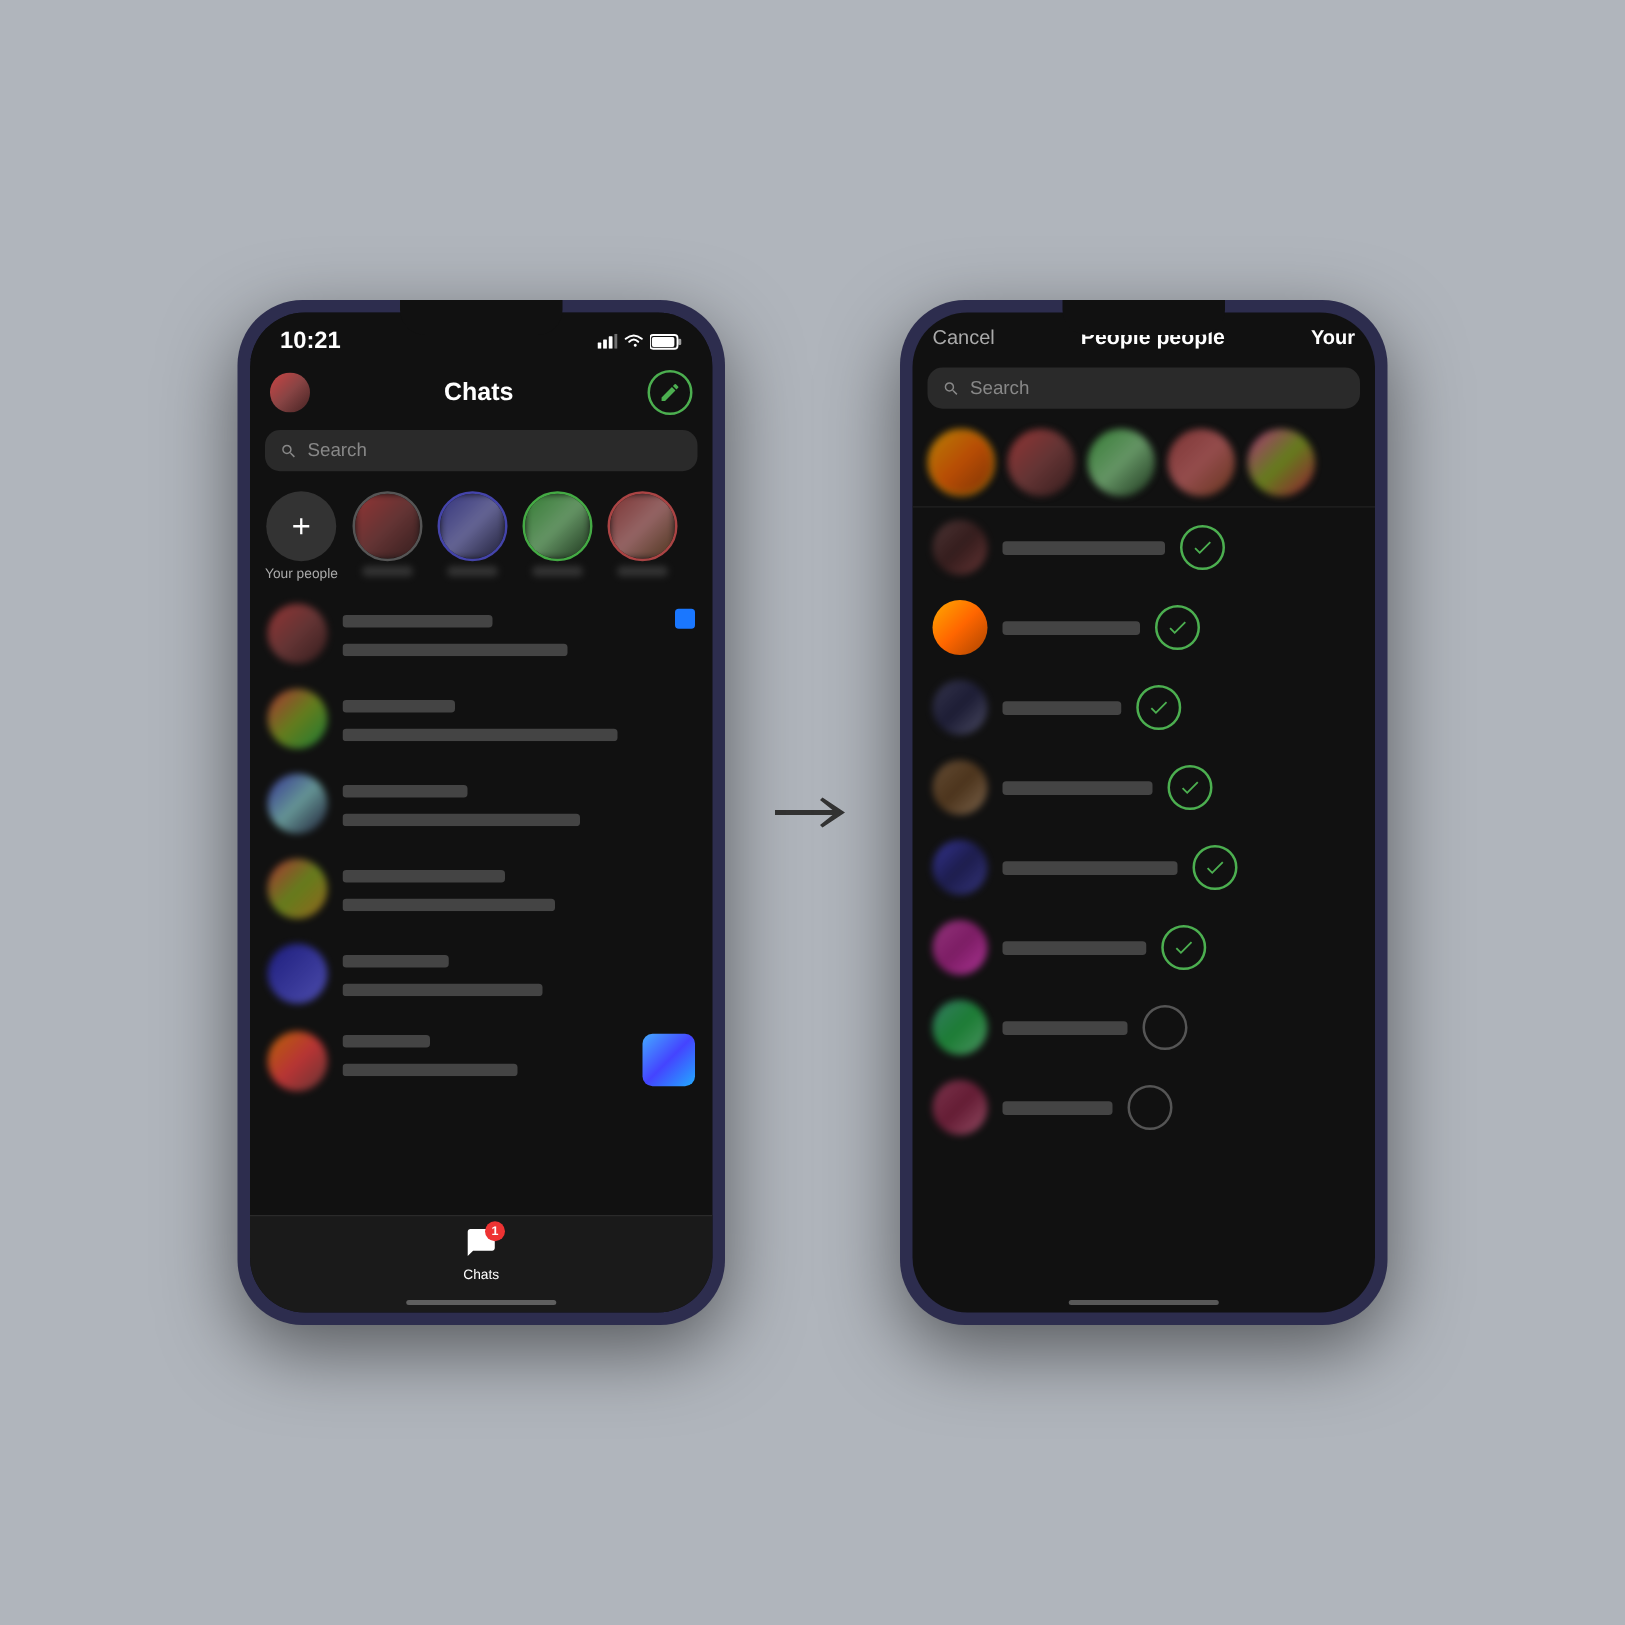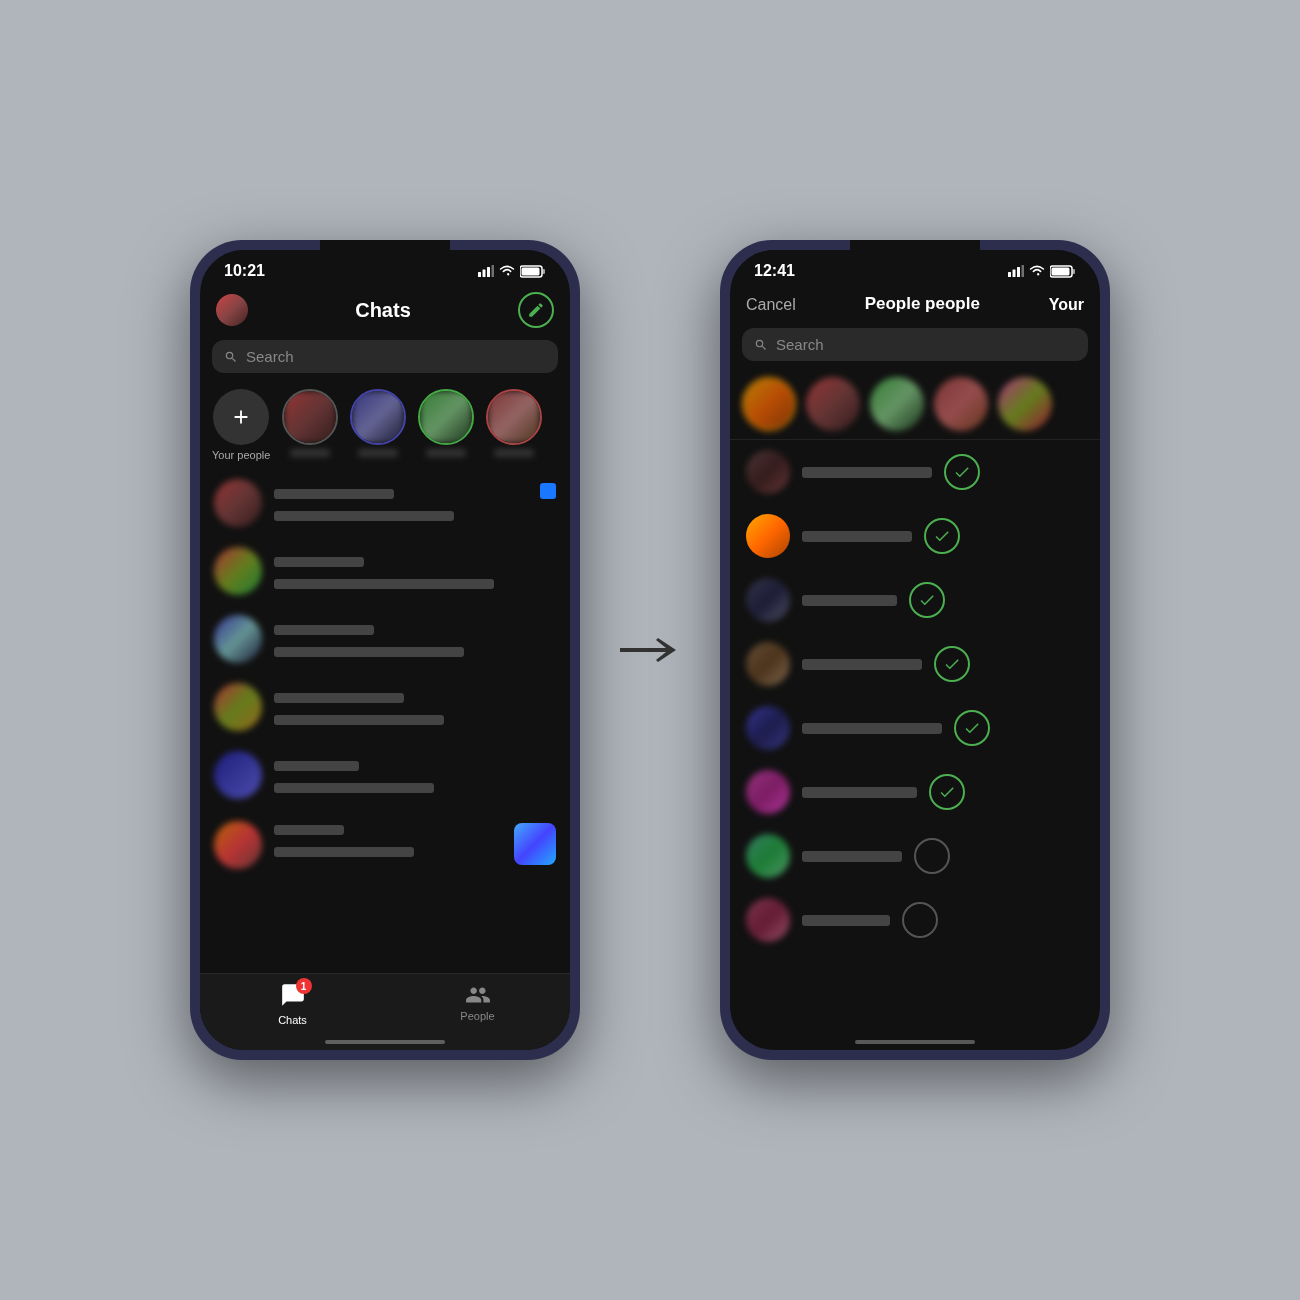--- a/index.html
+++ b/index.html
@@ -39,21 +39,21 @@
     }
     
     .status-bar {
       display: flex;
       justify-content: space-between;
       align-items: center;
       padding: 12px 24px 4px;
       background: #111;
       flex-shrink: 0;
     }
-    .status-time { color: #fff; font-size: 16px; font-weight: 600; }
+    .status-time { color: #fff; font-size: 19px; font-weight: 600; }
     .status-icons { display: flex; align-items: center; gap: 5px; }
     .status-icons svg { fill: white; }
     .notch {
       position: absolute;
       top: 0;
       left: 50%;
       transform: translateX(-50%);
       width: 130px;
       height: 28px;
       background: #111;
@@ -384,62 +384,35 @@
       <div class="tab-bar">
         <div class="tab-item">
           <div class="tab-icon-wrap">
             <svg width="26" height="26" viewBox="0 0 24 24" fill="white">
                 <path d="M20 2H4c-1.1 0-2 .9-2 2v18l4-4h14c1.1 0 2-.9 2-2V4c0-1.1-.9-2-2-2z"></path>
               </svg>
             <div class="tab-badge">1</div>
           </div>
           <span class="tab-label active">Chats</span>
         </div>
-        <div class="tab-item">
-          <svg width="26" height="26" viewBox="0 0 24 24" fill="#888">
-              <path d="M16 11c1.66 0 2.99-1.34 2.99-3S17.66 5 16 5c-1.66 0-3 1.34-3 3s1.34 3 3 3zm-8 0c1.66 0 2.99-1.34 2.99-3S9.66 5 8 5C6.34 5 5 6.34 5 8s1.34 3 3 3zm0 2c-2.33 0-7 1.17-7 3.5V19h14v-2.5c0-2.33-4.67-3.5-7-3.5zm8 0c-.29 0-.62.02-.97.05 1.16.84 1.97 1.97 1.97 3.45V19h6v-2.5c0-2.33-4.67-3.5-7-3.5z"></path>
-            </svg>
-          <span class="tab-label">People</span>
-        </div>
       </div>
       <div class="home-indicator"></div>
     </div>
   </div>
 
   <div class="arrow">
     <svg width="60" height="30" viewBox="0 0 60 30" fill="#333">
       <path d="M0 13 H46 L36 5 L38 3 L56 15 L38 27 L36 25 L46 17 H0 Z"></path>
     </svg>
   </div>
 
   <div class="phone">
     <div class="notch"></div>
     <div class="phone-inner">
 
-      <div class="status-bar">
-        <span class="status-time">12:41</span>
-        <div class="status-icons">
-          <svg width="16" height="12" viewBox="0 0 16 12">
-              <rect x="0" y="7" width="3" height="5" rx="0.5"></rect>
-              <rect x="4.5" y="4.5" width="3" height="7.5" rx="0.5"></rect>
-              <rect x="9" y="2" width="3" height="10" rx="0.5"></rect>
-              <rect x="13.5" y="0" width="2.5" height="12" rx="0.5" opacity="0.4"></rect>
-            </svg>
-          <svg width="16" height="12" viewBox="0 0 20 14">
-              <path d="M10 11 a1.5 1.5 0 1 1 0 0.01z"></path>
-              <path d="M5.5 7.5 Q10 3 14.5 7.5" stroke="white" stroke-width="2" fill="none" stroke-linecap="round"></path>
-              <path d="M2 4.5 Q10 -2 18 4.5" stroke="white" stroke-width="2" fill="none" stroke-linecap="round"></path>
-            </svg>
-          <svg width="26" height="13" viewBox="0 0 26 13">
-              <rect x="0" y="1" width="22" height="11" rx="2.5" stroke="white" stroke-width="1.5" fill="none"></rect>
-              <rect x="1.5" y="2.5" width="18" height="8" rx="1.5" fill="white"></rect>
-              <rect x="22.5" y="4" width="2.5" height="5" rx="1" fill="white" opacity="0.6"></rect>
-            </svg>
-        </div>
-      </div>
 
       <div class="choose-header">
         <span class="cancel-btn">Cancel</span>
         <span class="choose-title">People people</span>
         <span class="done-btn">Your</span>
       </div>
 
       <div class="search-bar">
         <svg width="14" height="14" viewBox="0 0 24 24">
             <path d="M15.5 14h-.79l-.28-.27A6.471 6.471 0 0 0 16 9.5 6.5 6.5 0 1 0 9.5 16c1.61 0 3.09-.59 4.23-1.57l.27.28v.79l5 4.99L20.49 19l-4.99-5zm-6 0C7.01 14 5 11.99 5 9.5S7.01 5 9.5 5 14 7.01 14 9.5 11.99 14 9.5 14z" fill="#888"></path>

